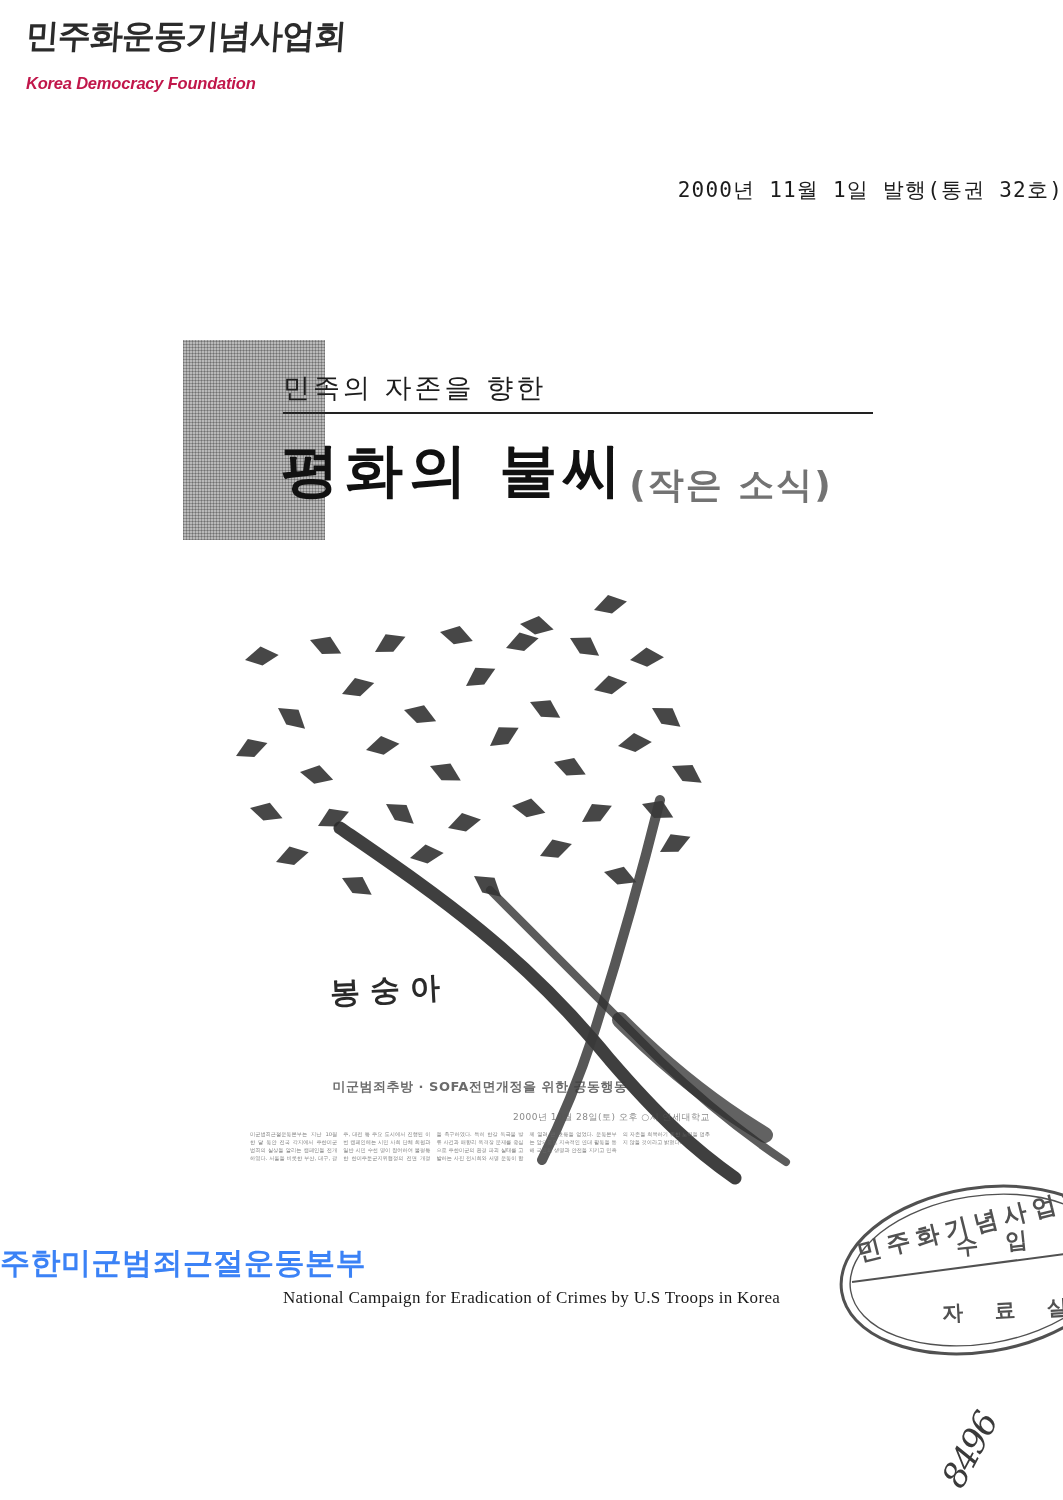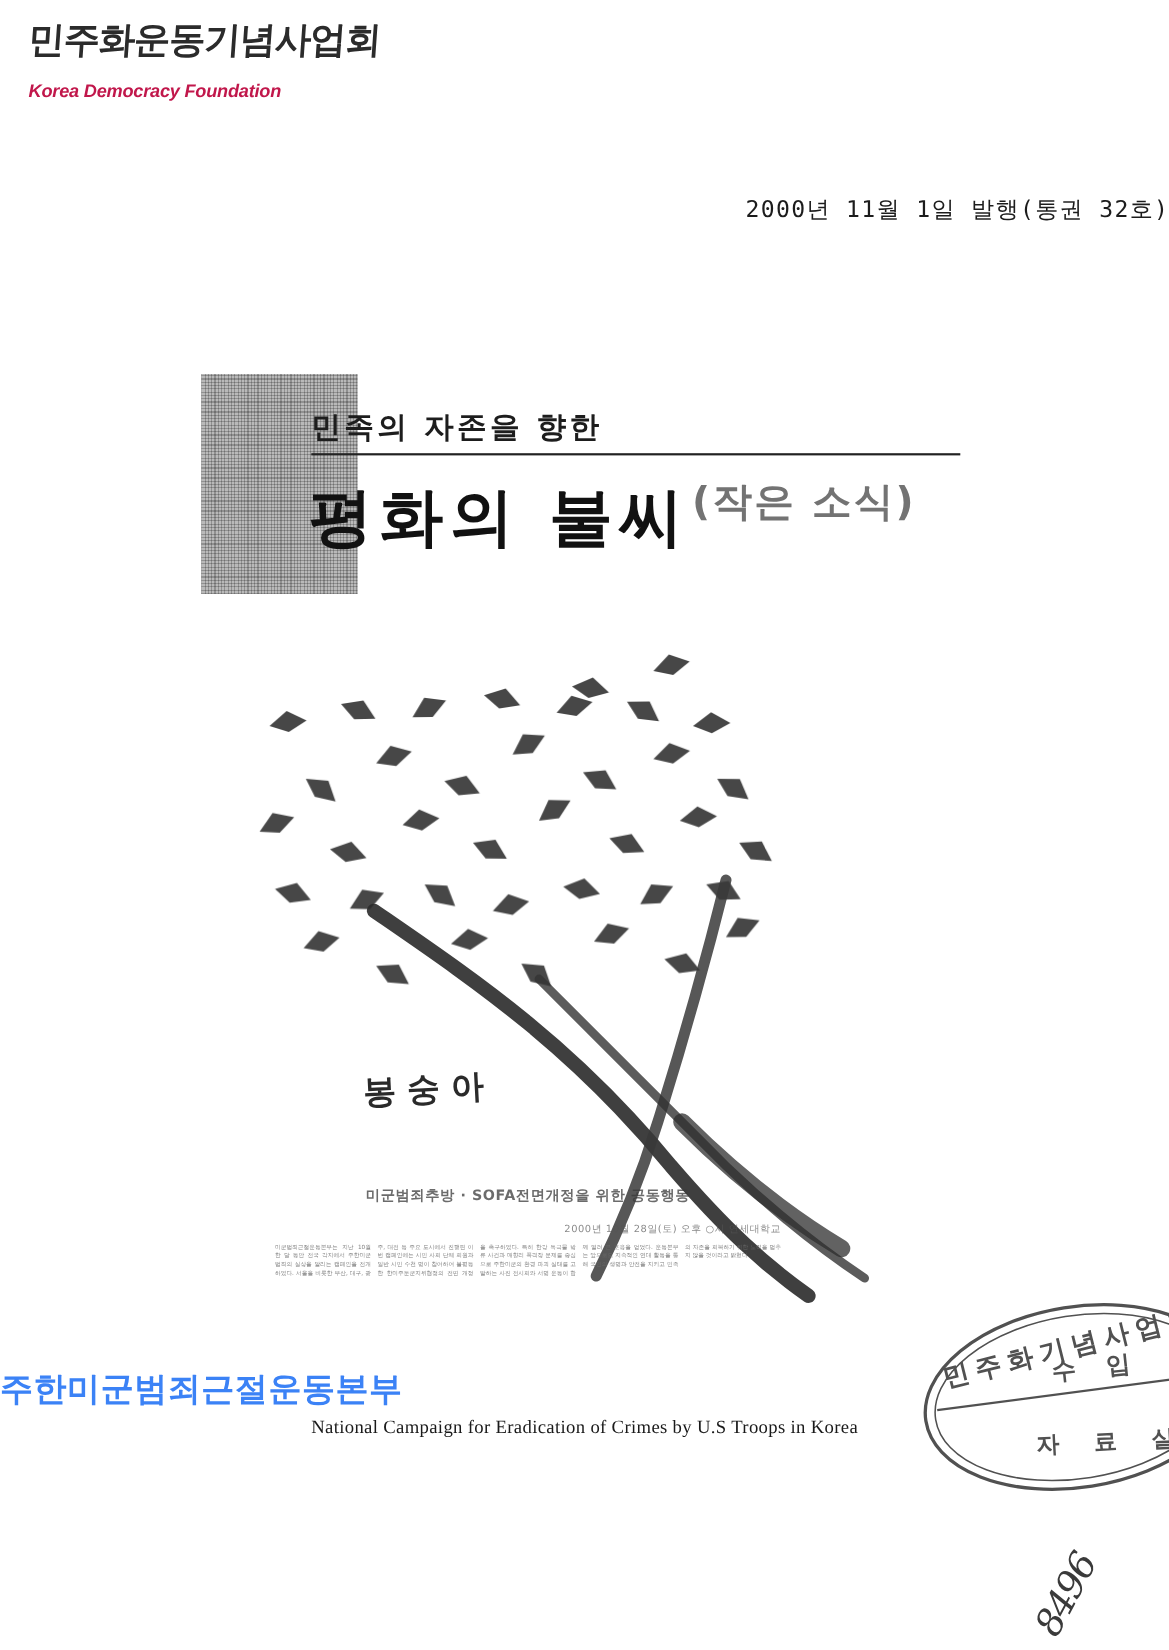--- a/index.html
+++ b/index.html
@@ -75,39 +75,39 @@
       repeating-linear-gradient(0deg, rgba(0,0,0,0.22) 0px, rgba(0,0,0,0.22) 1px, rgba(0,0,0,0) 1px, rgba(0,0,0,0) 3px),
       repeating-linear-gradient(90deg, rgba(0,0,0,0.22) 0px, rgba(0,0,0,0.22) 1px, rgba(0,0,0,0) 1px, rgba(0,0,0,0) 3px),
       #b9b9b9;
   }
   .subtitle {
     position: absolute;
     left: 100px;
     top: 30px;
     font-family: "DejaVu Sans", sans-serif;
     font-size: 27px;
-    font-weight: bold;
+    font-weight: normal;
     letter-spacing: 3px;
     color: #1d1d1d;
     white-space: nowrap;
   }
   .rule {
     position: absolute;
     left: 100px;
     top: 72px;
     width: 590px;
     height: 2px;
     background: #222;
   }
   .main-title-row {
     position: absolute;
     left: 98px;
     top: 92px;
     display: flex;
-    align-items: flex-start;
+    align-items: flex-end;
     white-space: nowrap;
   }
   .main-title {
     font-family: "DejaVu Sans", sans-serif;
     font-size: 58px;
     font-weight: bold;
     letter-spacing: 6px;
     color: #111;
   }
   .main-title-paren {

